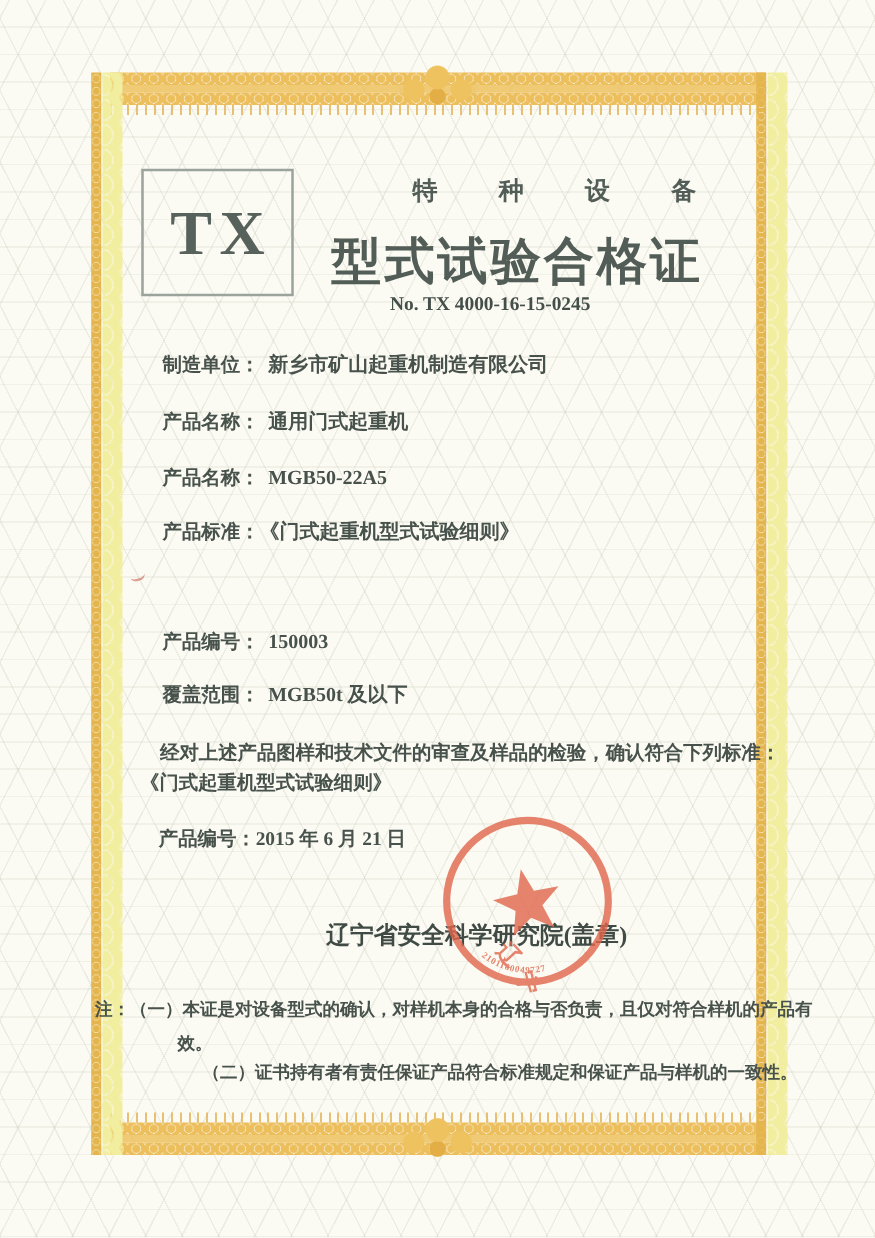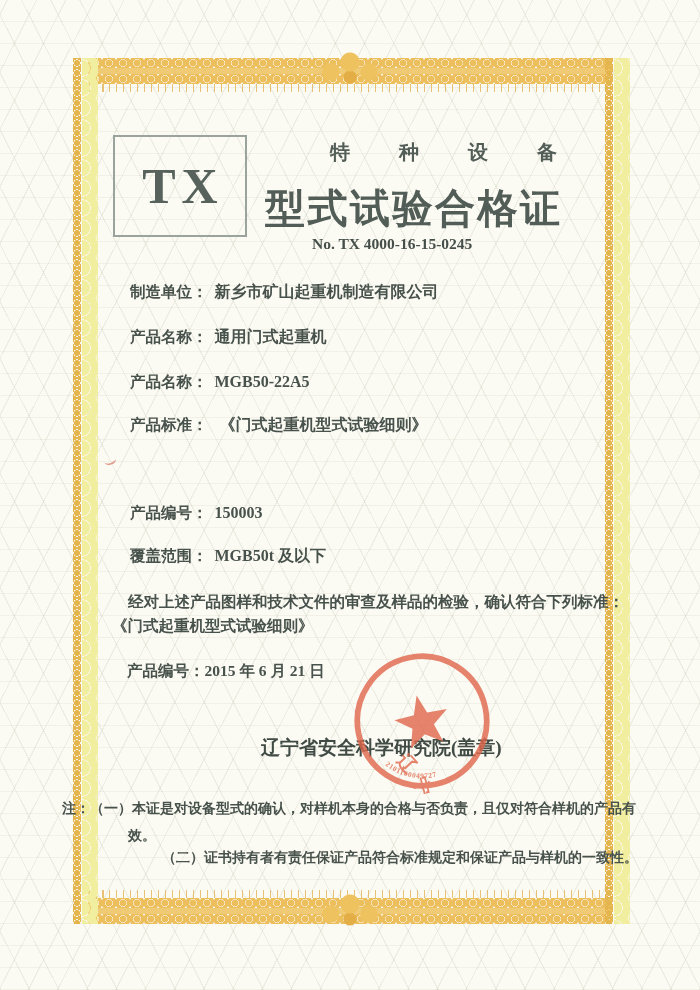--- a/index.html
+++ b/index.html
@@ -40,40 +40,40 @@
     position:absolute;top:58px;width:28px;height:866px;
     background-image:
       repeating-radial-gradient(circle at 4px 5px, #e4b54c 0 2.6px, rgba(228,181,76,0) 3.6px),
       repeating-radial-gradient(circle at 0px 10px, #f2ee9f 0 7.5px, rgba(242,238,159,0) 8.8px);
     background-size:8px 10px,16px 20px;
     background-position:1px 0,10px 0;
     background-repeat:repeat-y,repeat-y;
   }
   
   .tx-box{
-    position:absolute;left:113px;top:135px;width:134px;height:102px;
+    position:absolute;left:113px;top:135px;width:122px;height:102px;
     border:2px solid #9aa39c;box-sizing:border-box;
     display:flex;align-items:center;justify-content:center;
   }
   .tx-box span{font-size:50px;font-weight:bold;color:#57625c;letter-spacing:6px;padding-left:6px;}
   
   .title-small{position:absolute;left:330px;top:139px;font-size:20px;font-weight:bold;color:#525d57;letter-spacing:22px;white-space:nowrap;}
   .title-main{position:absolute;left:265px;top:181px;font-size:40px;font-weight:bold;color:#525d57;letter-spacing:2.5px;white-space:nowrap;}
   .cert-no{position:absolute;left:312px;top:235px;font-size:15.5px;font-weight:bold;color:#454f49;white-space:nowrap;}
   
   .field{position:absolute;left:130px;white-space:nowrap;font-weight:bold;}
   .flabel{font-size:15.5px;margin-right:7px;}
   .fvalue{font-size:16px;}
   
   .stmt1{position:absolute;left:128px;top:592px;font-size:15.5px;font-weight:bold;white-space:nowrap;}
   .stmt2{position:absolute;left:112px;top:616px;font-size:15.5px;font-weight:bold;white-space:nowrap;}
   .issue-date{position:absolute;left:127px;top:661px;font-size:15.5px;font-weight:bold;white-space:nowrap;}
   .issuer{position:absolute;left:261px;top:735px;font-size:19px;font-weight:bold;color:#414b45;white-space:nowrap;}
   
-  .note1{position:absolute;left:98px;top:795px;width:514px;font-size:14px;font-weight:bold;line-height:27px;padding-left:30px;text-indent:-66px;box-sizing:content-box;}
+  .note1{position:absolute;left:98px;top:795px;width:514px;font-size:14px;font-weight:bold;line-height:27px;padding-left:44px;text-indent:-66px;box-sizing:content-box;}
   .note2{position:absolute;left:130px;top:849px;width:540px;font-size:14px;font-weight:bold;white-space:nowrap;text-align:center;}
   
   .seal{position:absolute;left:349px;top:648px;width:146px;height:146px;pointer-events:none;}
   
   .ink-mark{position:absolute;left:104px;top:456px;width:12px;height:7px;border-bottom:2px solid rgba(198,72,52,.5);border-radius:50%;transform:rotate(-18deg);}
 </style>
 </head>
 <body>
 
 <div id="page">
@@ -98,21 +98,21 @@
   <div class="field" style="top:282px">
     <span class="flabel">制造单位：</span><span class="fvalue">新乡市矿山起重机制造有限公司</span>
   </div>
   <div class="field" style="top:327px">
     <span class="flabel">产品名称：</span><span class="fvalue">通用门式起重机</span>
   </div>
   <div class="field" style="top:372px">
     <span class="flabel">产品名称：</span><span class="fvalue">MGB50-22A5</span>
   </div>
   <div class="field" style="top:415px">
-    <span class="flabel" style="margin-right:12px">产品标准：</span><span class="fvalue">《门式起重机型式试验细则》</span>
+    <span class="flabel" style="margin-right:0">产品标准：</span><span class="fvalue">《门式起重机型式试验细则》</span>
   </div>
   <div class="field" style="top:503px">
     <span class="flabel">产品编号：</span><span class="fvalue">150003</span>
   </div>
   <div class="field" style="top:546px">
     <span class="flabel">覆盖范围：</span><span class="fvalue">MGB50t 及以下</span>
   </div>
 
   <div class="ink-mark"></div>
 

